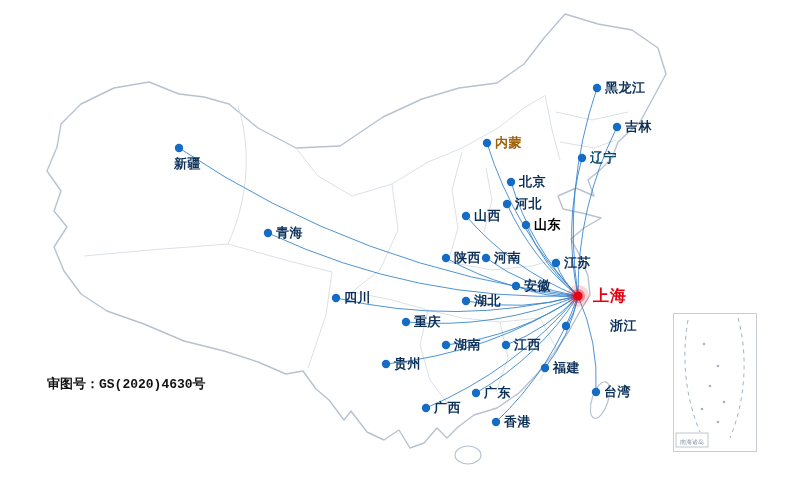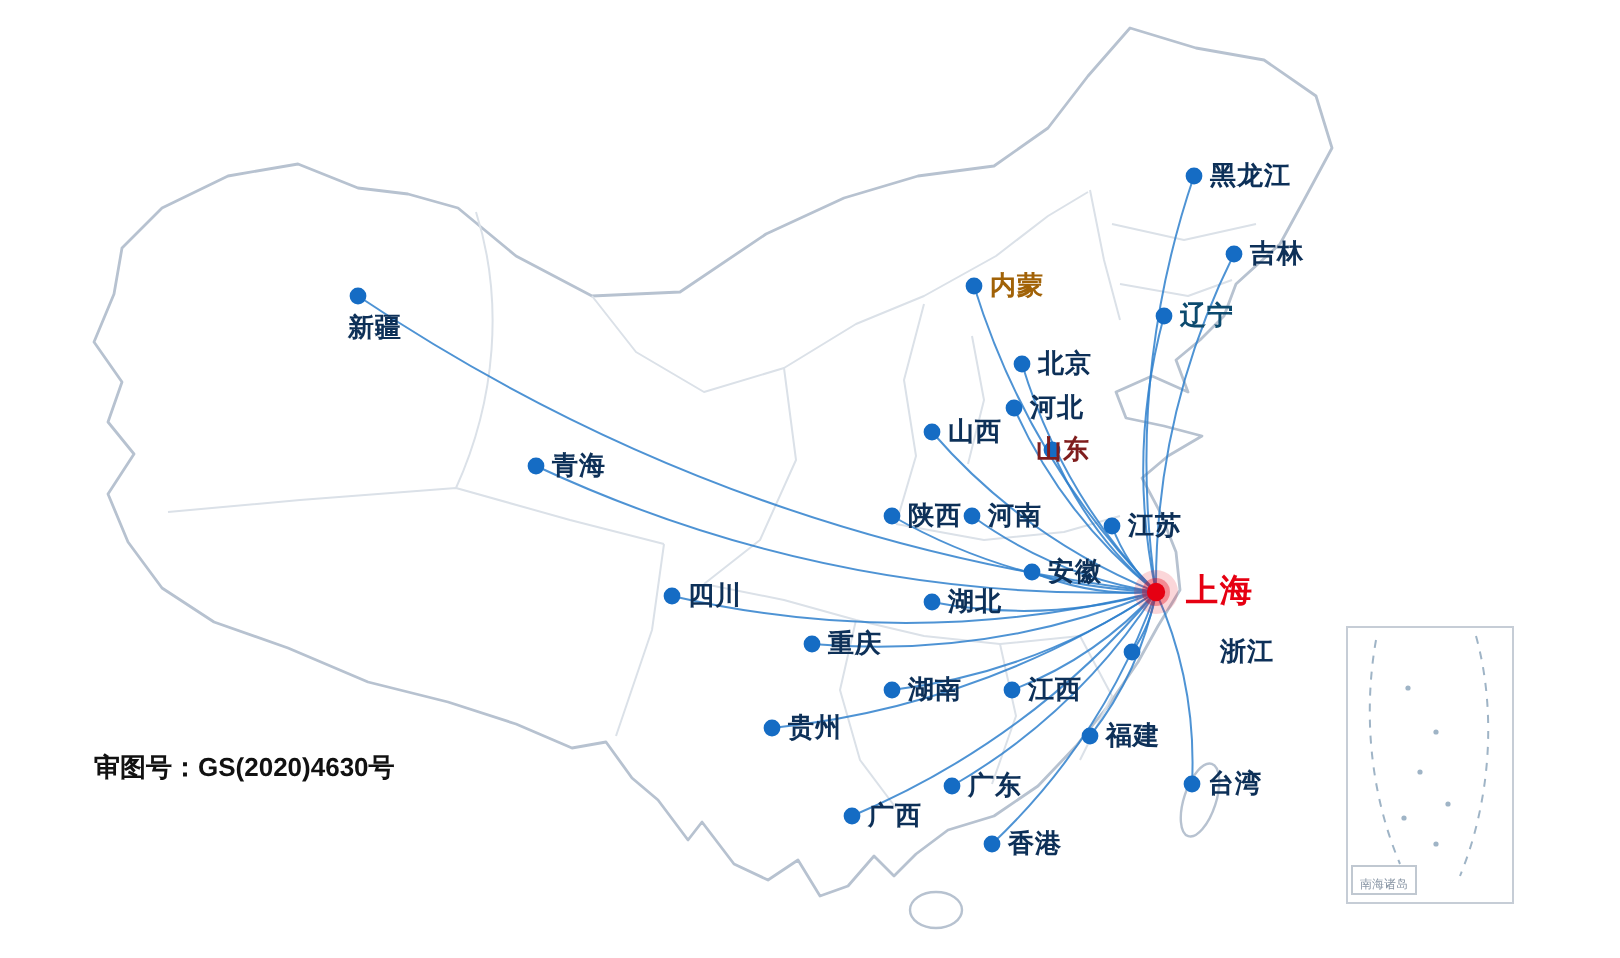--- a/index.html
+++ b/index.html
@@ -4,21 +4,21 @@
 <style>
   html,body{margin:0;padding:0;background:#fff;}
   body{font-family:"Liberation Sans","DejaVu Sans",sans-serif;}
   .stage{position:relative;width:810px;height:479px;background:#ffffff;overflow:hidden;}
   svg.map{position:absolute;left:0;top:0;}
   .labels{position:absolute;left:0;top:0;width:698px;height:479px;pointer-events:none;text-decoration:underline;}
   .label{position:absolute;transform:translateY(-50%);font-size:13px;font-weight:600;
          color:#0d3058;white-space:nowrap;letter-spacing:.5px;}
   .hub-label{position:absolute;transform:translateY(-50%);font-size:16px;font-weight:bold;
          color:#e60012;white-space:nowrap;letter-spacing:1px;}
-  .caption{position:absolute;left:47px;top:375px;font-size:13px;font-weight:600;color:#111;}
+  .caption{position:absolute;left:47px;top:375px;font-size:13px;font-weight:600;color:#111;font-family:Liberation Mono, monospace;}
   .inset{position:absolute;left:673px;top:313px;width:84px;height:139px;background:#fff;
          border:1px solid #c6cdd6;box-sizing:border-box;}
   .inset-label{position:absolute;left:6px;bottom:4px;font-size:6px;color:#8a97a6;white-space:nowrap;}
 </style>
 </head>
 <body>
 
 <div class="stage">
 
   <svg class="map" width="810" height="479" viewBox="0 0 810 479">
@@ -118,21 +118,21 @@
   </svg>
 
   <div class="labels" id="labels-layer">
       <div class="label" style="left: 605px; top: 88px; color: rgb(13, 48, 88);">黑龙江</div>
       <div class="label" style="left: 625px; top: 127px; color: rgb(13, 48, 88);">吉林</div>
       <div class="label" style="left: 590px; top: 158px; color: #0c4a6e;">辽宁</div>
       <div class="label" style="left: 495px; top: 143px; color: #a16207;">内蒙</div>
       <div class="label" style="left: 519px; top: 182px; color: rgb(13, 48, 88);">北京</div>
       <div class="label" style="left: 515px; top: 204px; color: rgb(13, 48, 88);">河北</div>
       <div class="label" style="left: 474px; top: 216px; color: rgb(13, 48, 88);">山西</div>
-      <div class="label" style="left: 518px; top: 225px; color: #7f1d1d;">山东</div>
+      <div class="label" style="left: 534px; top: 225px; color: #000000;">山东</div>
       <div class="label" style="left: 174px; top: 148px; color: rgb(13, 48, 88); margin-top: 16px;">新疆</div>
       <div class="label" style="left: 276px; top: 233px; color: rgb(13, 48, 88);">青海</div>
       <div class="label" style="left: 454px; top: 258px; color: rgb(13, 48, 88);">陕西</div>
       <div class="label" style="left: 494px; top: 258px; color: rgb(13, 48, 88);">河南</div>
       <div class="label" style="left: 564px; top: 263px; color: rgb(13, 48, 88);">江苏</div>
       <div class="label" style="left: 524px; top: 286px; color: rgb(13, 48, 88);">安徽</div>
       <div class="label" style="left: 344px; top: 298px; color: rgb(13, 48, 88);">四川</div>
       <div class="label" style="left: 474px; top: 301px; color: rgb(13, 48, 88);">湖北</div>
       <div class="label" style="left: 414px; top: 322px; color: rgb(13, 48, 88);">重庆</div>
       <div class="label" style="left: 574px; top: 326px; color: rgb(13, 48, 88); padding-left: 36px;">浙江</div>

